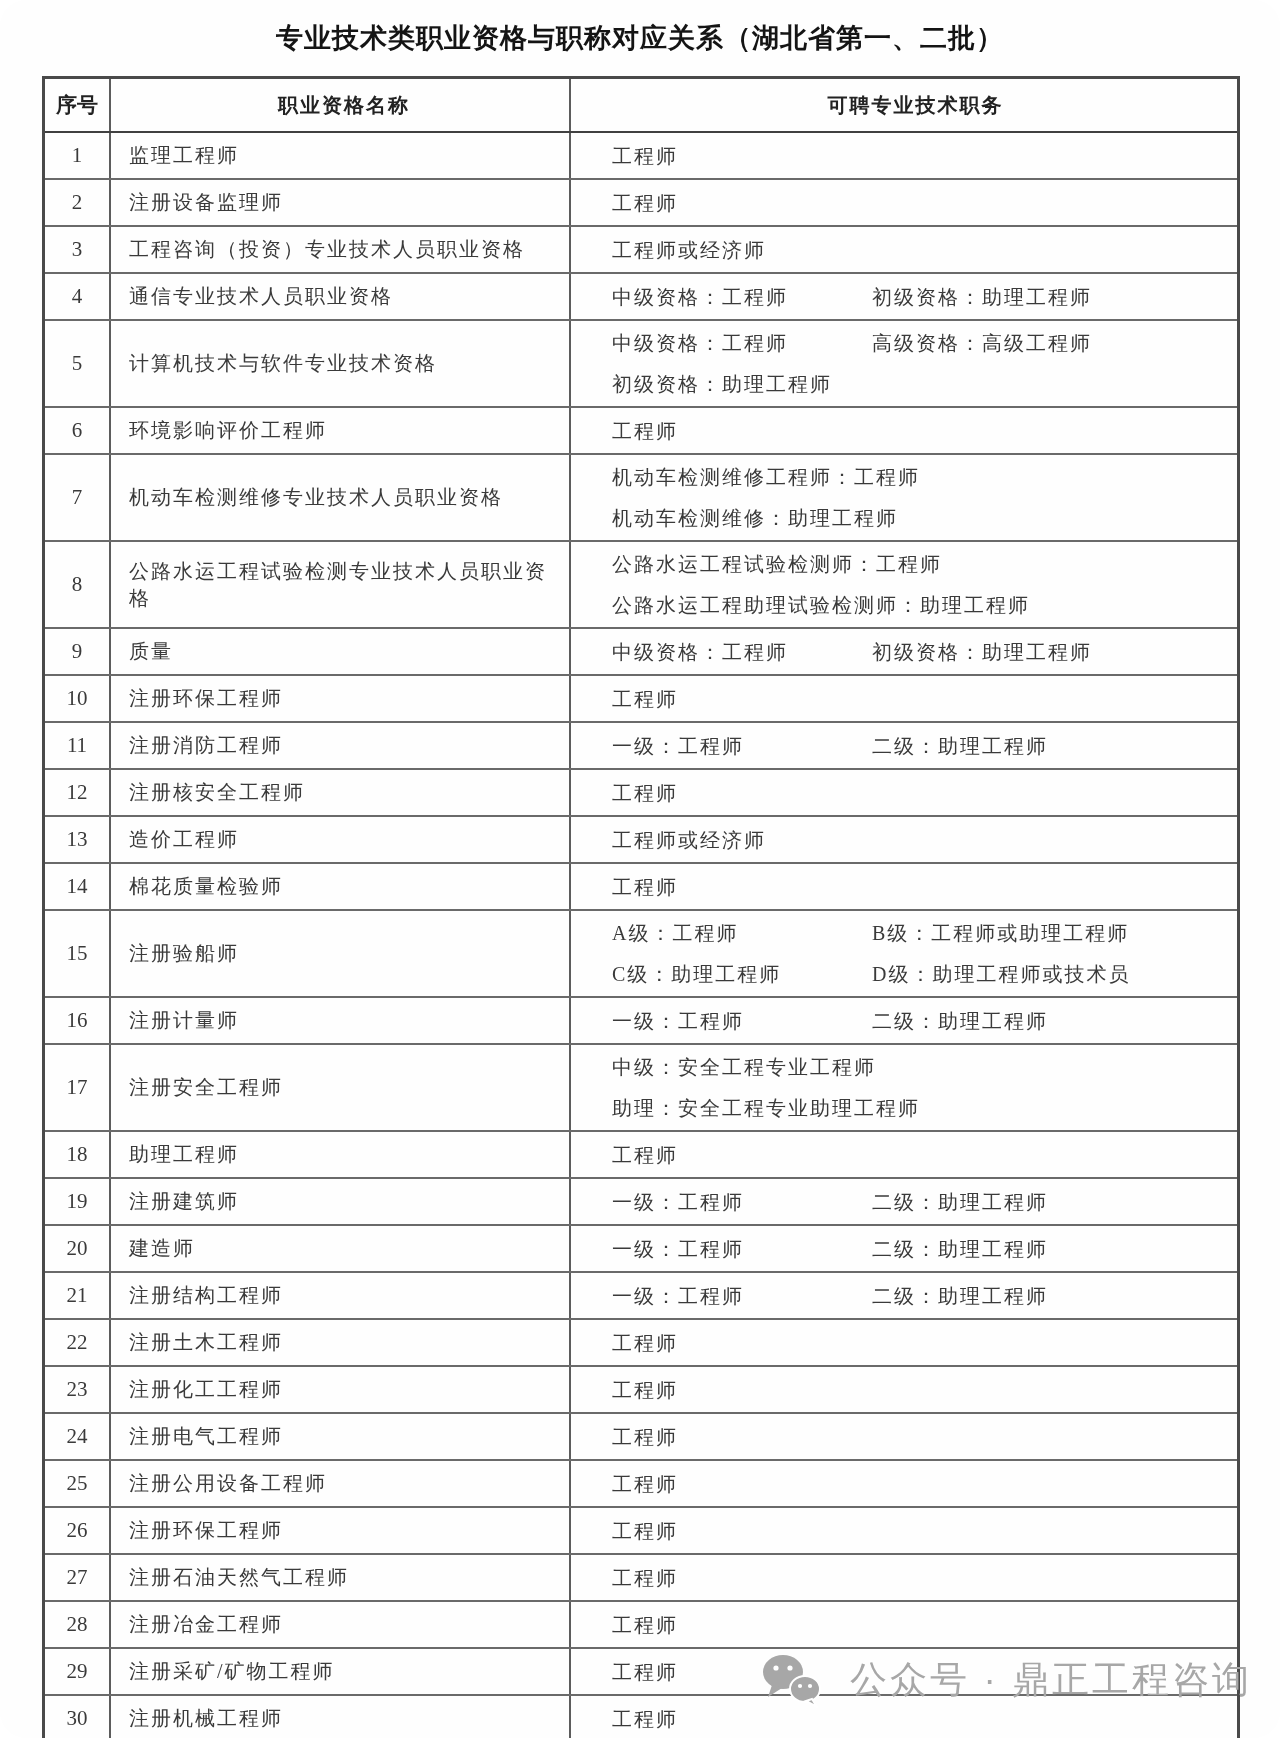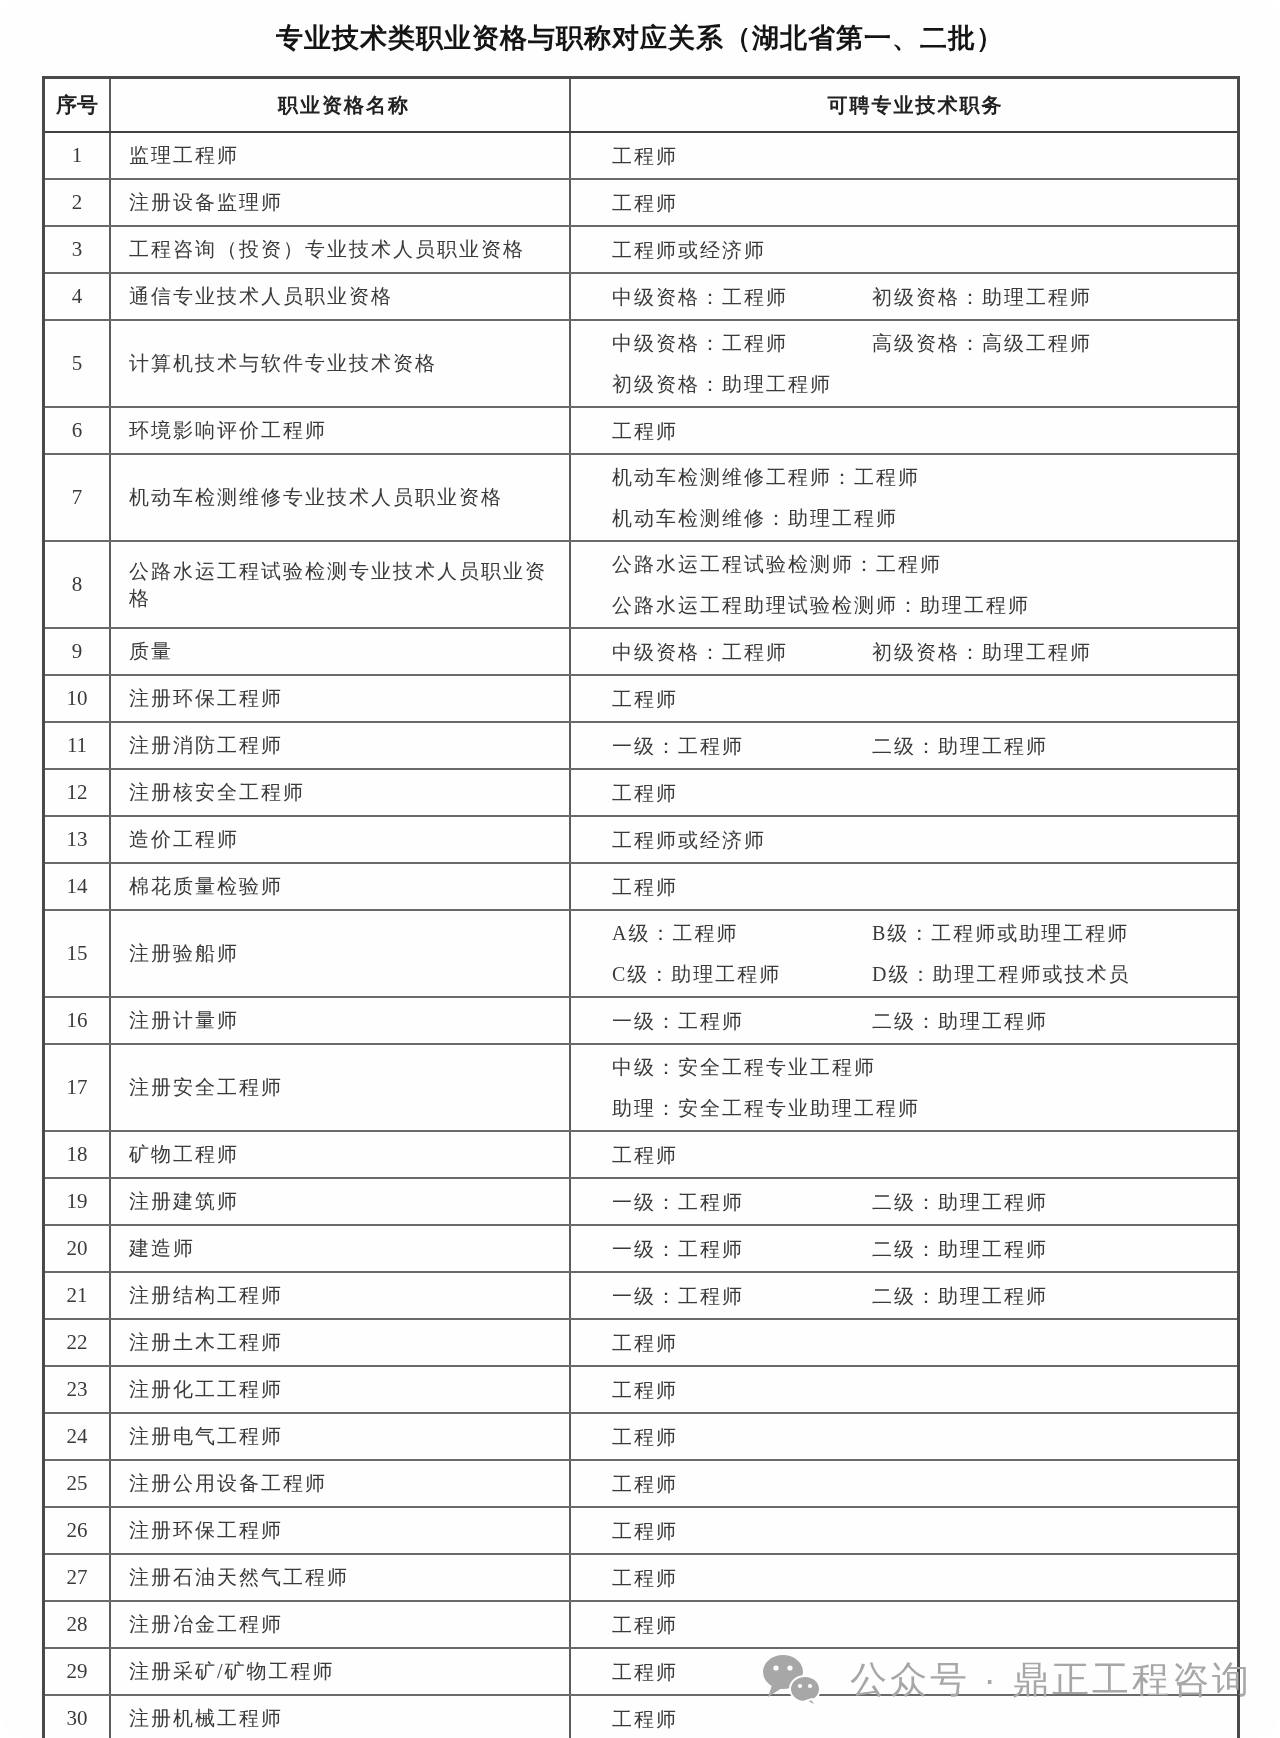--- a/index.html
+++ b/index.html
@@ -295,21 +295,21 @@
               <span class="seg">中级：安全工程专业工程师</span>
             </div>
             <div class="tline">
               <span class="seg">助理：安全工程专业助理工程师</span>
             </div>
           </div>
     </div>
 
     <div class="trow">
       <div class="cell c-no">18</div>
-      <div class="cell c-name">矿物工程师</div>
+      <div class="cell c-name">助理工程师</div>
       <div class="cell c-titles">
             <div class="tline">
               <span class="seg">工程师</span>
             </div>
           </div>
     </div>
 
     <div class="trow">
       <div class="cell c-no">19</div>
       <div class="cell c-name">注册建筑师</div>

